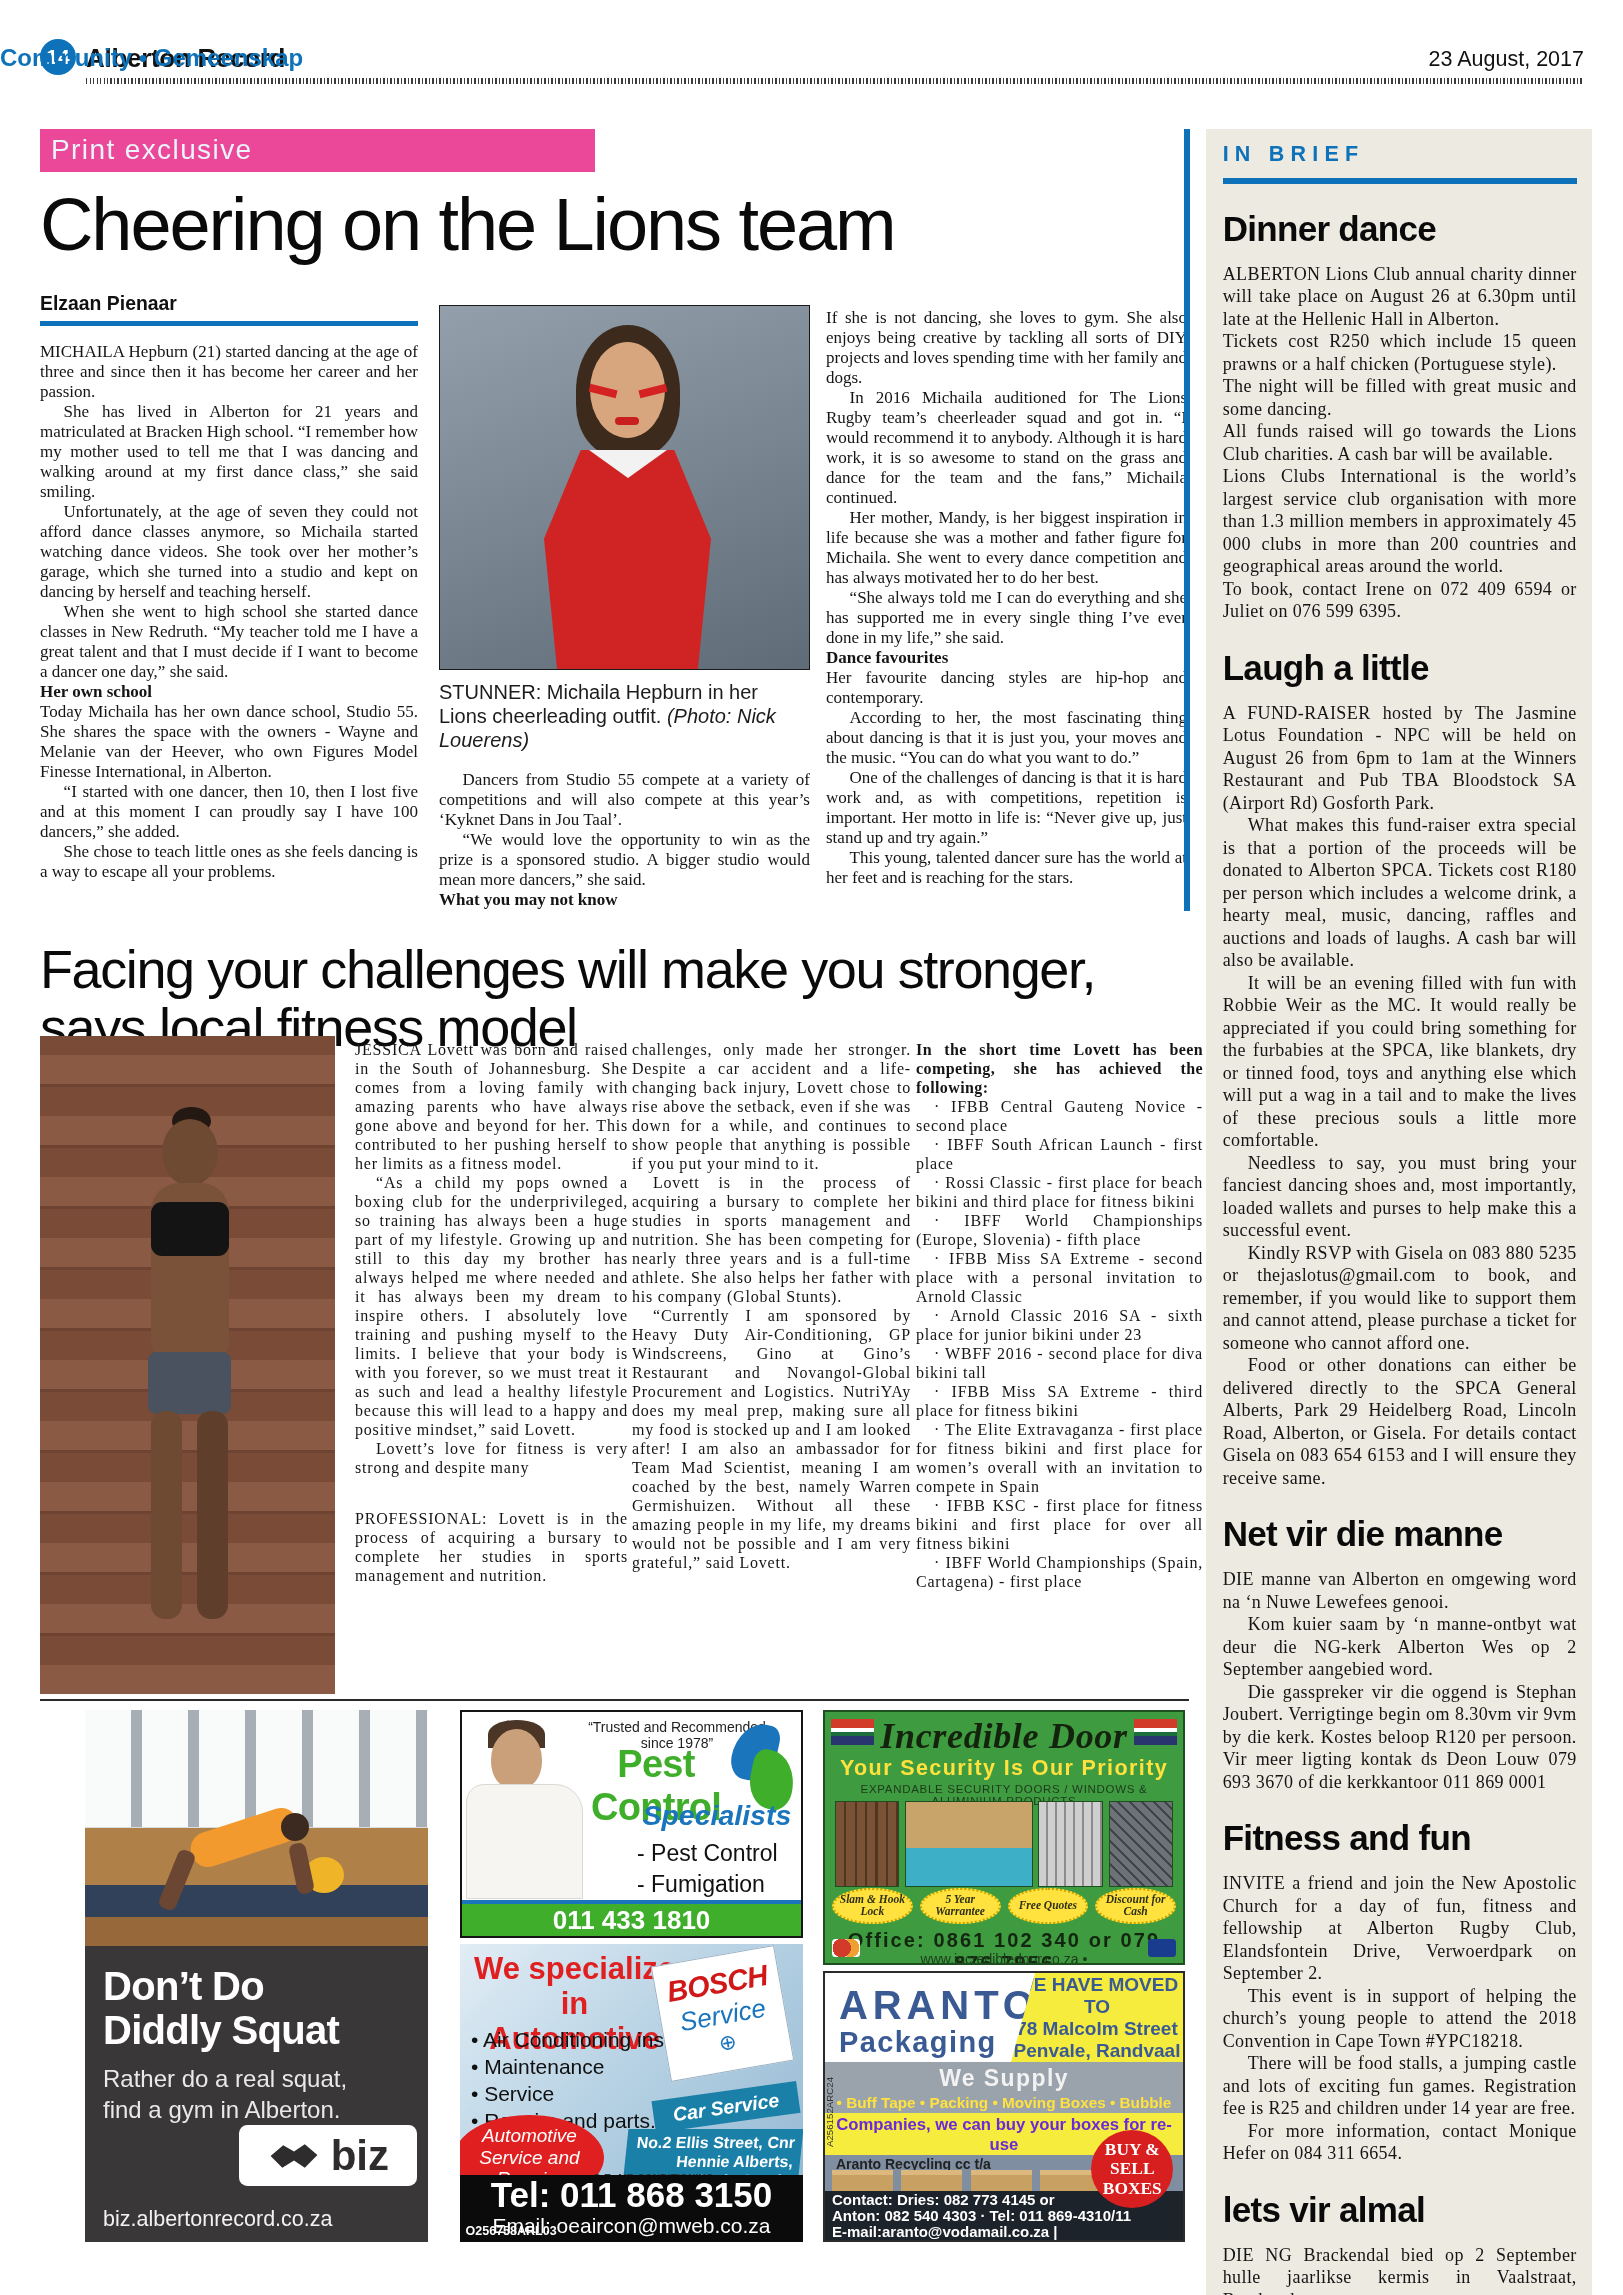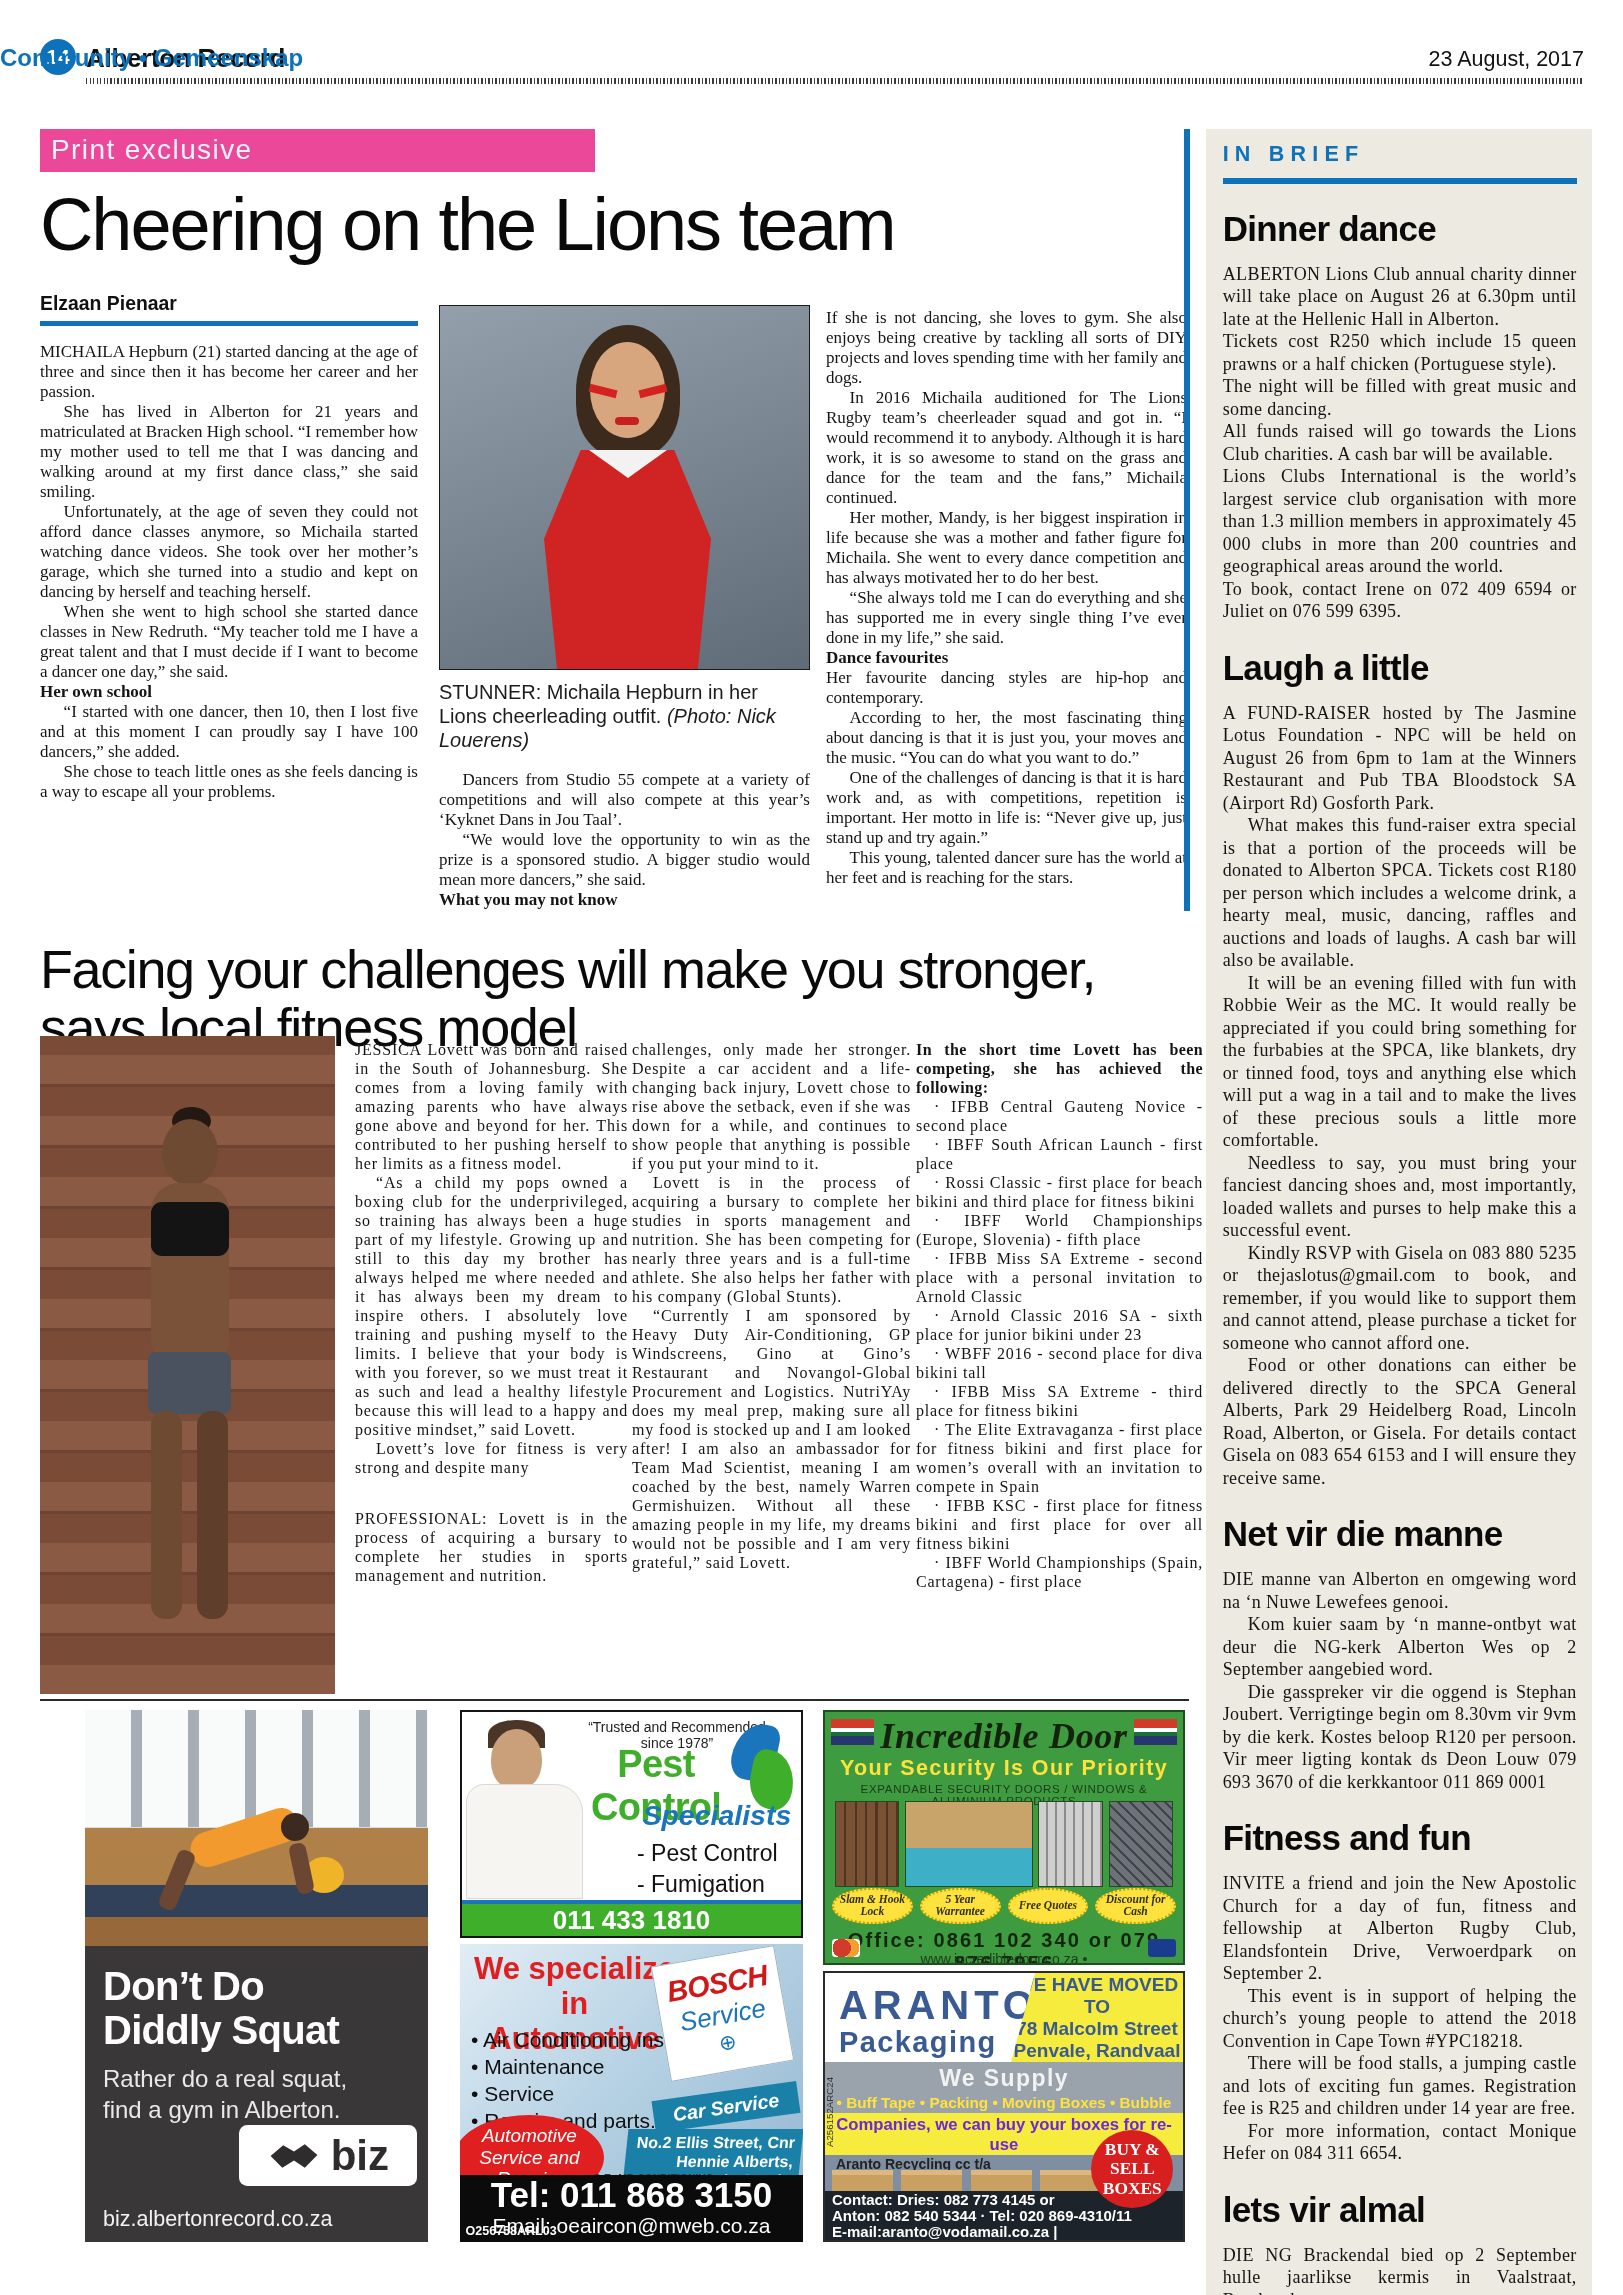--- a/index.html
+++ b/index.html
@@ -157,20 +157,21 @@
   <div class="abs hl1">Cheering on the Lions team</div>
   <div class="abs byline">Elzaan Pienaar</div>
   <div class="abs byrule"></div>
 
   <div class="abs serifcol col1a">
     <p>MICHAILA Hepburn (21) started dancing at the age of three and since then it has become her career and her passion.</p>
     <p class="ind">She has lived in Alberton for 21 years and matriculated at Bracken High school. “I remember how my mother used to tell me that I was dancing and walking around at my first dance class,” she said smiling.</p>
     <p class="ind">Unfortunately, at the age of seven they could not afford dance classes anymore, so Michaila started watching dance videos. She took over her mother’s garage, which she turned into a studio and kept on dancing by herself and teaching herself.</p>
     <p class="ind">When she went to high school she started dance classes in New Redruth. “My teacher told me I have a great talent and that I must decide if I want to become a dancer one day,” she said.</p>
     <p class="subhead">Her own school</p>
+    <p>Today Michaila has her own dance school, Studio 55. She shares the space with the owners - Wayne and Melanie van der Heever, who own Figures Model Finesse International, in Alberton.</p>
     <p class="ind">“I started with one dancer, then 10, then I lost five and at this moment I can proudly say I have 100 dancers,” she added.</p>
     <p class="ind">She chose to teach little ones as she feels dancing is a way to escape all your problems.</p>
   </div>
 
   <div class="abs serifcol col2a">
     <div class="photo1">
       <div class="ph1-hair"></div>
       <div class="ph1-face"></div>
       <div class="ph1-st1"></div>
       <div class="ph1-st2"></div>
@@ -403,20 +404,20 @@
     </div>
     <div class="ar-circle">
       <div>
         <div>BUY &amp;</div>
         <div>SELL</div>
         <div>BOXES</div>
       </div>
     </div>
     <div class="ar-dark">
       <div>Contact: Dries: 082 773 4145 or</div>
-      <div>Anton: 082 540 5344 · Tel: 020 869-4310/11</div>
+      <div>Anton: 082 540 4303 · Tel: 011 869-4310/11</div>
       <div>E-mail:aranto@vodamail.co.za | www.arantopackaging.co.za.</div>
     </div>
     <div class="ar-code">A256152ARC24</div>
   </div>
 
 </div>
 
 
 </body></html>

